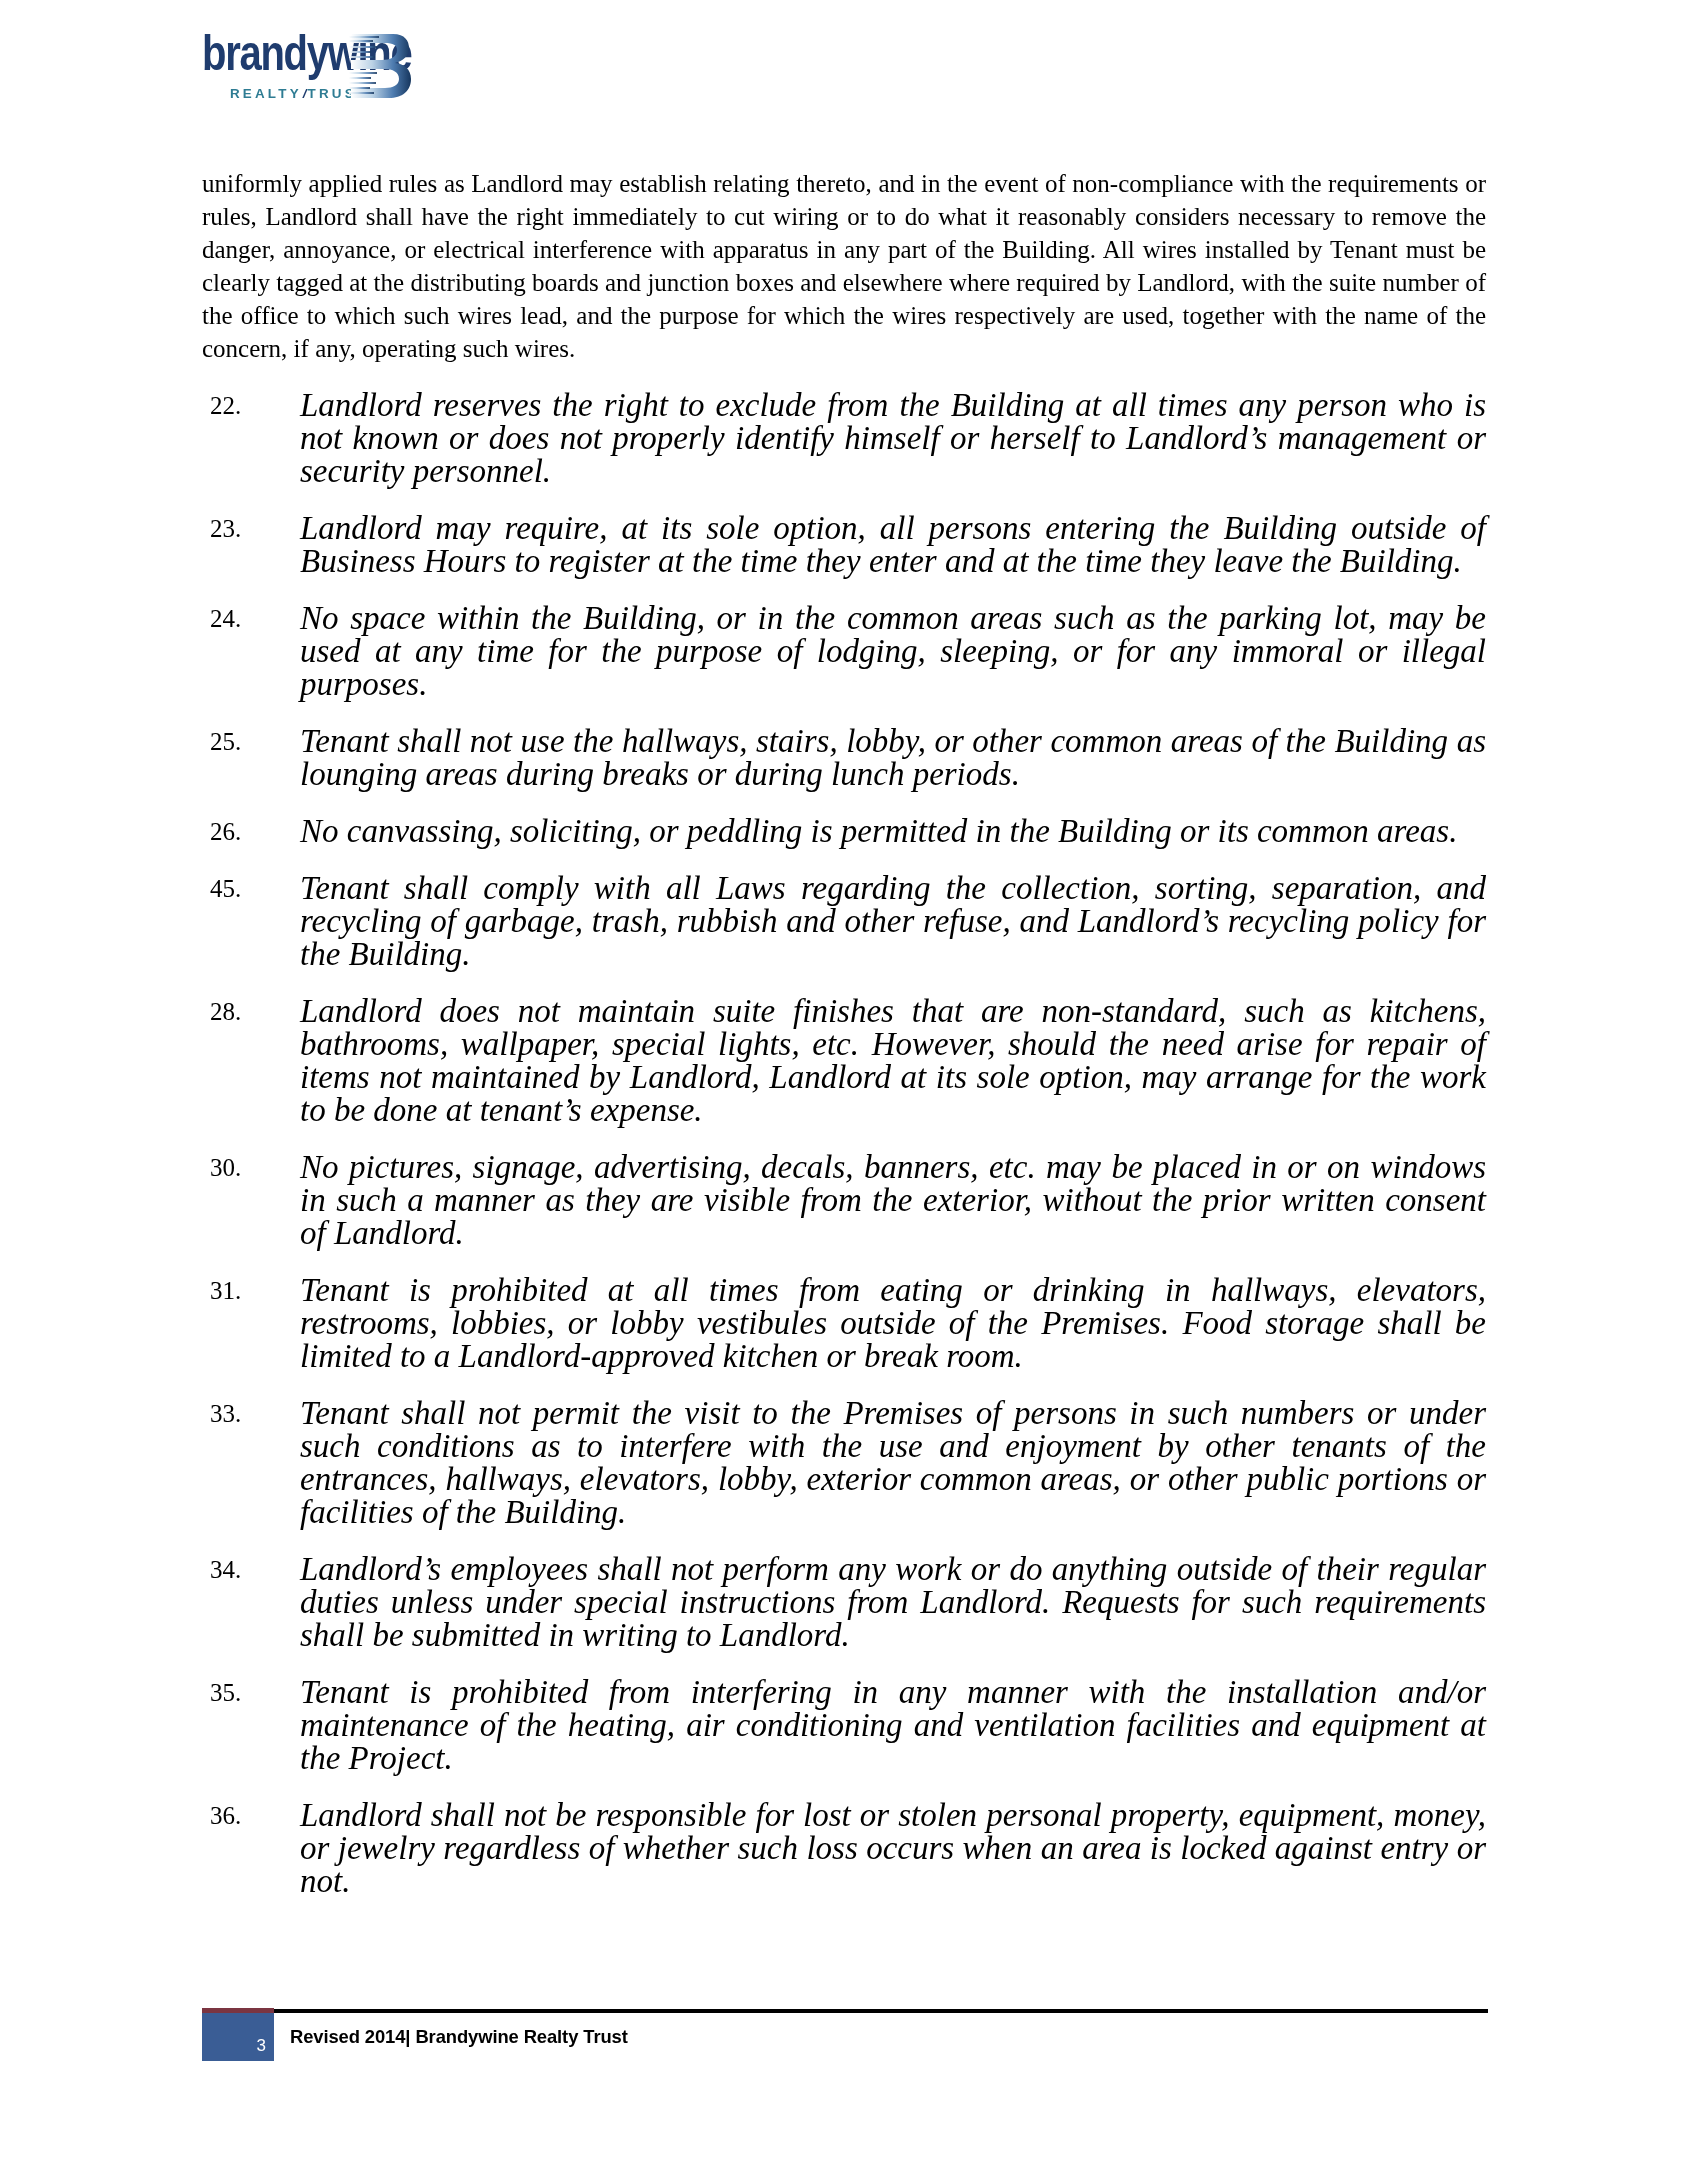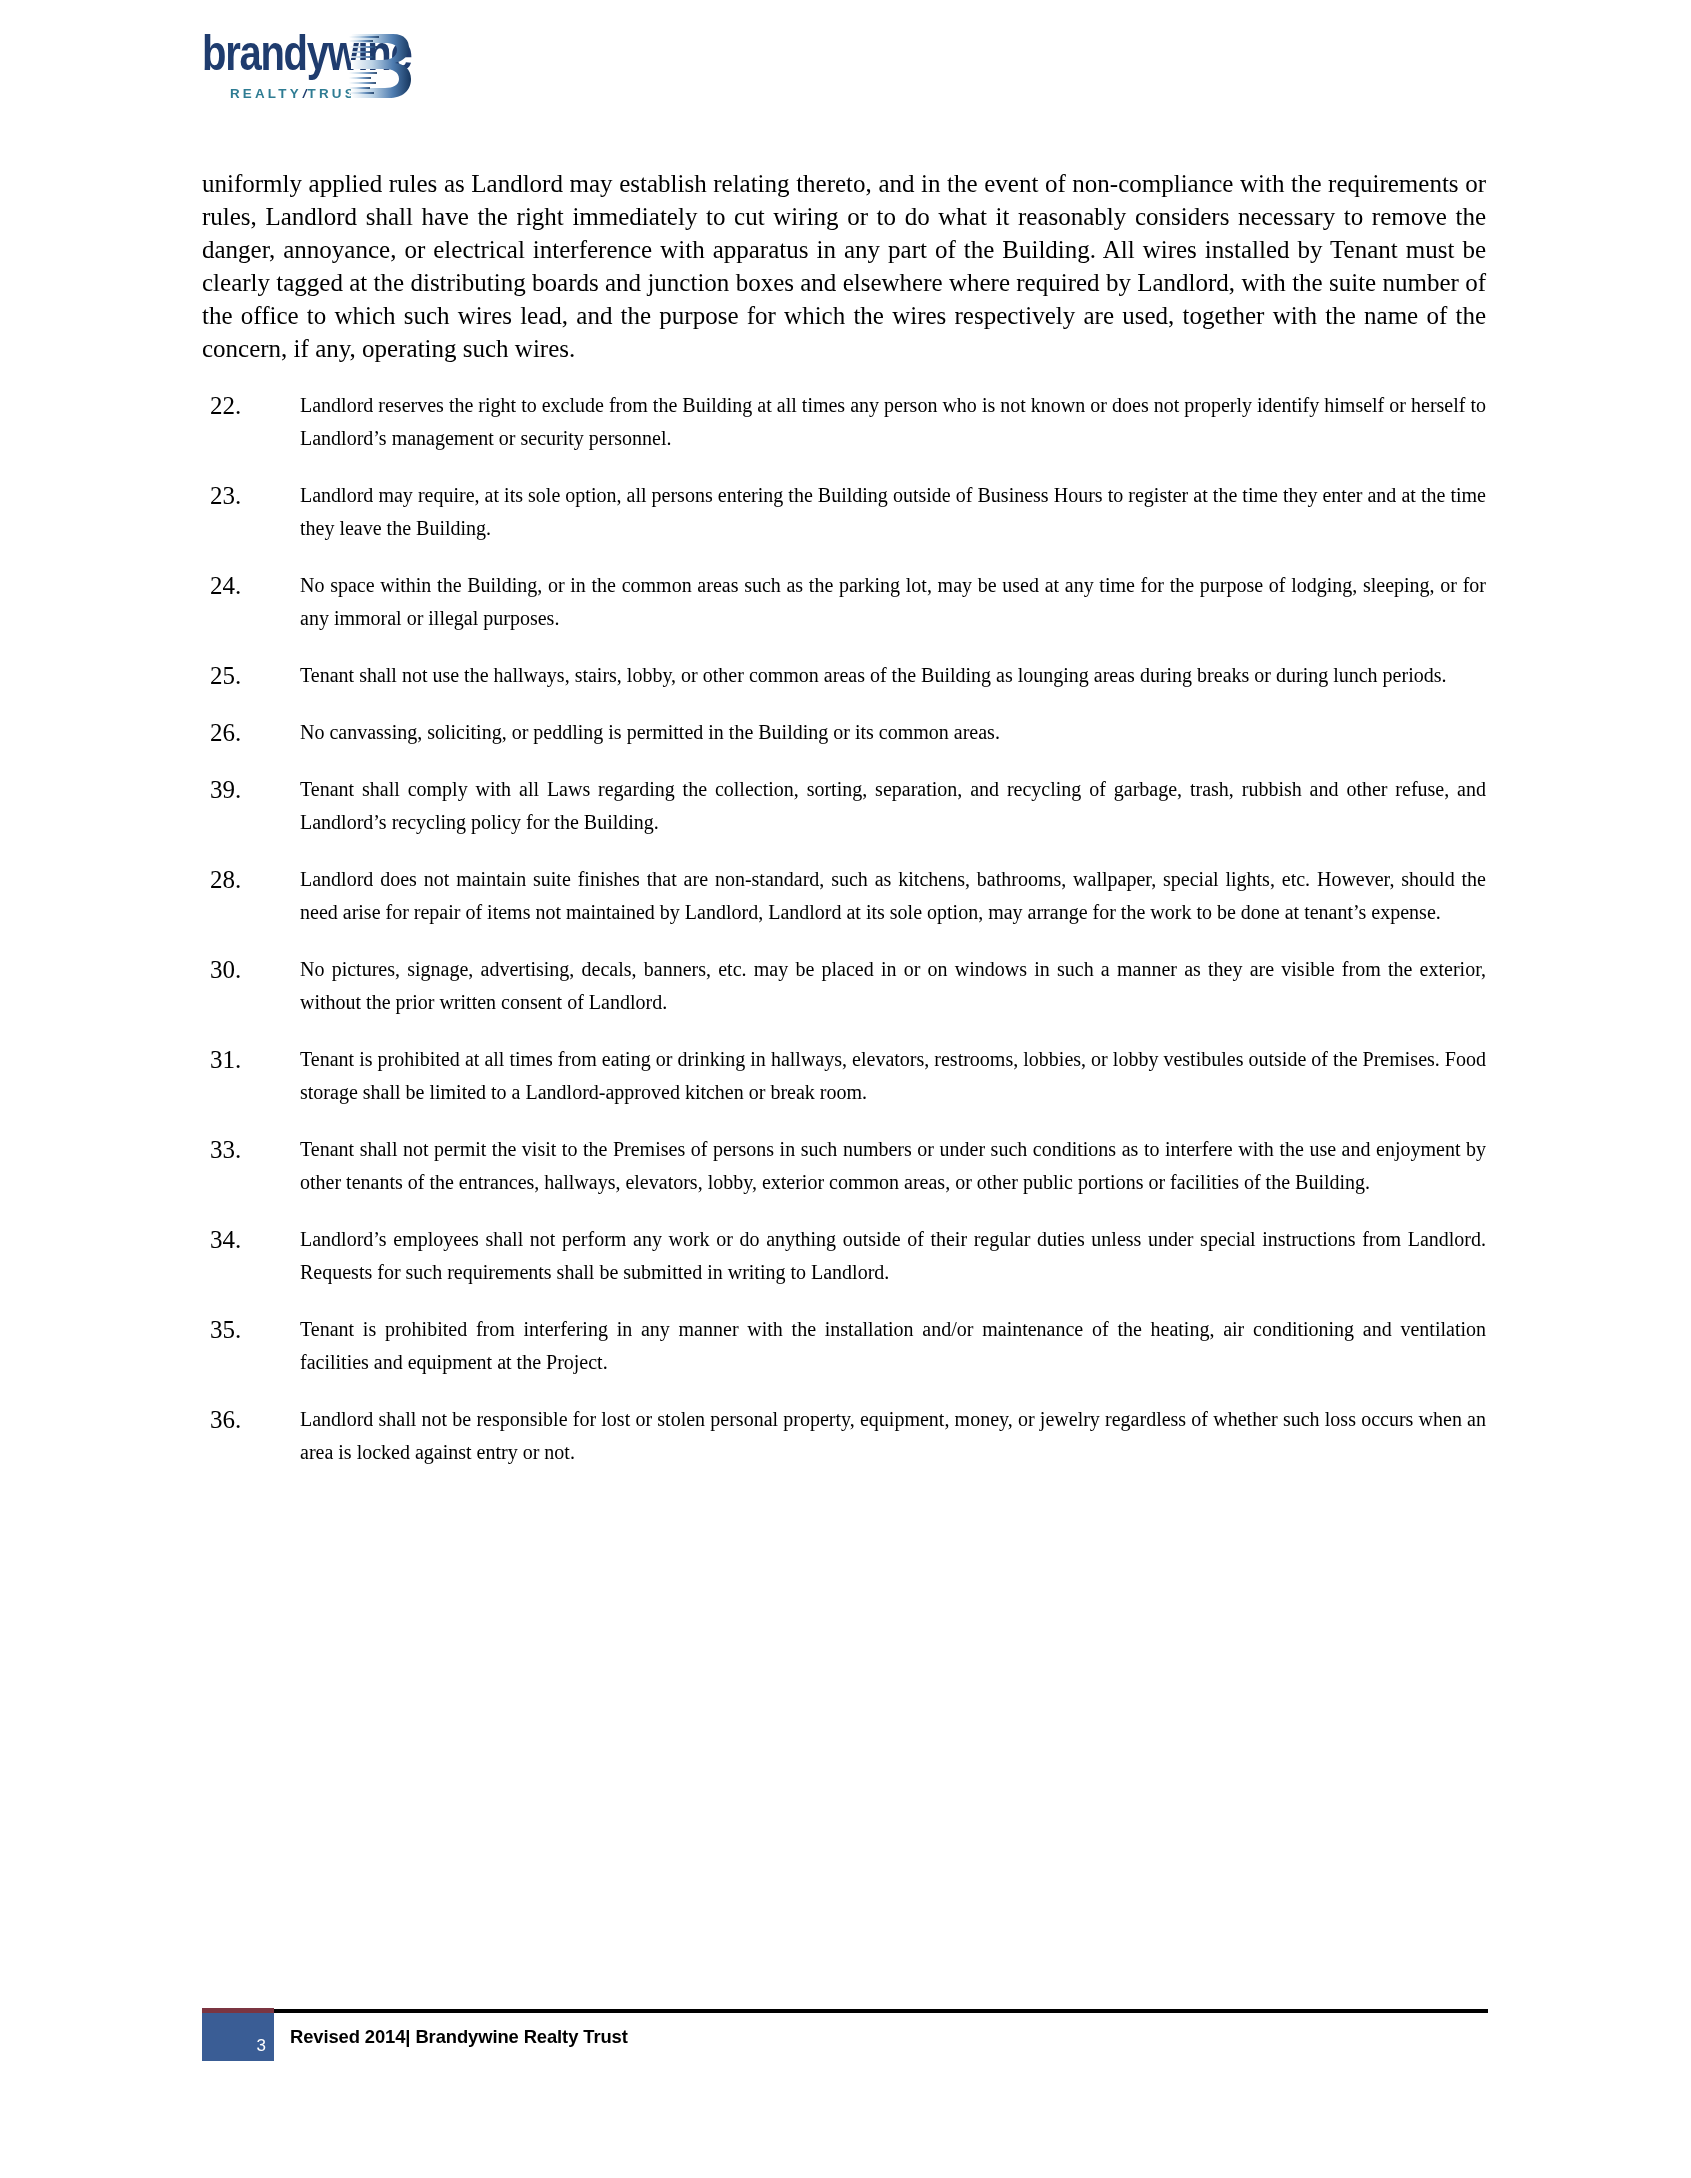--- a/index.html
+++ b/index.html
@@ -88,24 +88,25 @@
   }
   .item-num {
     flex: 0 0 90px;
     font-size: 25px;
     line-height: 33px;
     text-align: left;
     padding-left: 0px;
   }
   .item-body {
     flex: 1 1 auto;
-    font-size: 20px;
+    font-size: 33px;
     line-height: 33px;
     text-align: justify;
     text-justify: inter-word;
+    font-style: italic;
   }
   .item-body.last-line-spread {
     text-align-last: justify;
   }
 
   
   .footer {
     position: absolute;
     left: 202px;
     top: 2000px;
@@ -212,21 +213,21 @@
       <div class="item-num">25.</div>
       <div class="item-body">Tenant shall not use the hallways, stairs, lobby, or other common areas of the Building as lounging areas during breaks or during lunch periods.</div>
     </div>
 
     <div class="item">
       <div class="item-num">26.</div>
       <div class="item-body">No canvassing, soliciting, or peddling is permitted in the Building or its common areas.</div>
     </div>
 
     <div class="item">
-      <div class="item-num">39.</div>
+      <div class="item-num">45.</div>
       <div class="item-body">Tenant shall comply with all Laws regarding the collection, sorting, separation, and recycling of garbage, trash, rubbish and other refuse, and Landlord’s recycling policy for the Building.</div>
     </div>
 
     <div class="item">
       <div class="item-num">28.</div>
       <div class="item-body">Landlord does not maintain suite finishes that are non-standard, such as kitchens, bathrooms, wallpaper, special lights, etc. However, should the need arise for repair of items not maintained by Landlord, Landlord at its sole option, may arrange for the work to be done at tenant’s expense.</div>
     </div>
 
 
     <div class="item">

